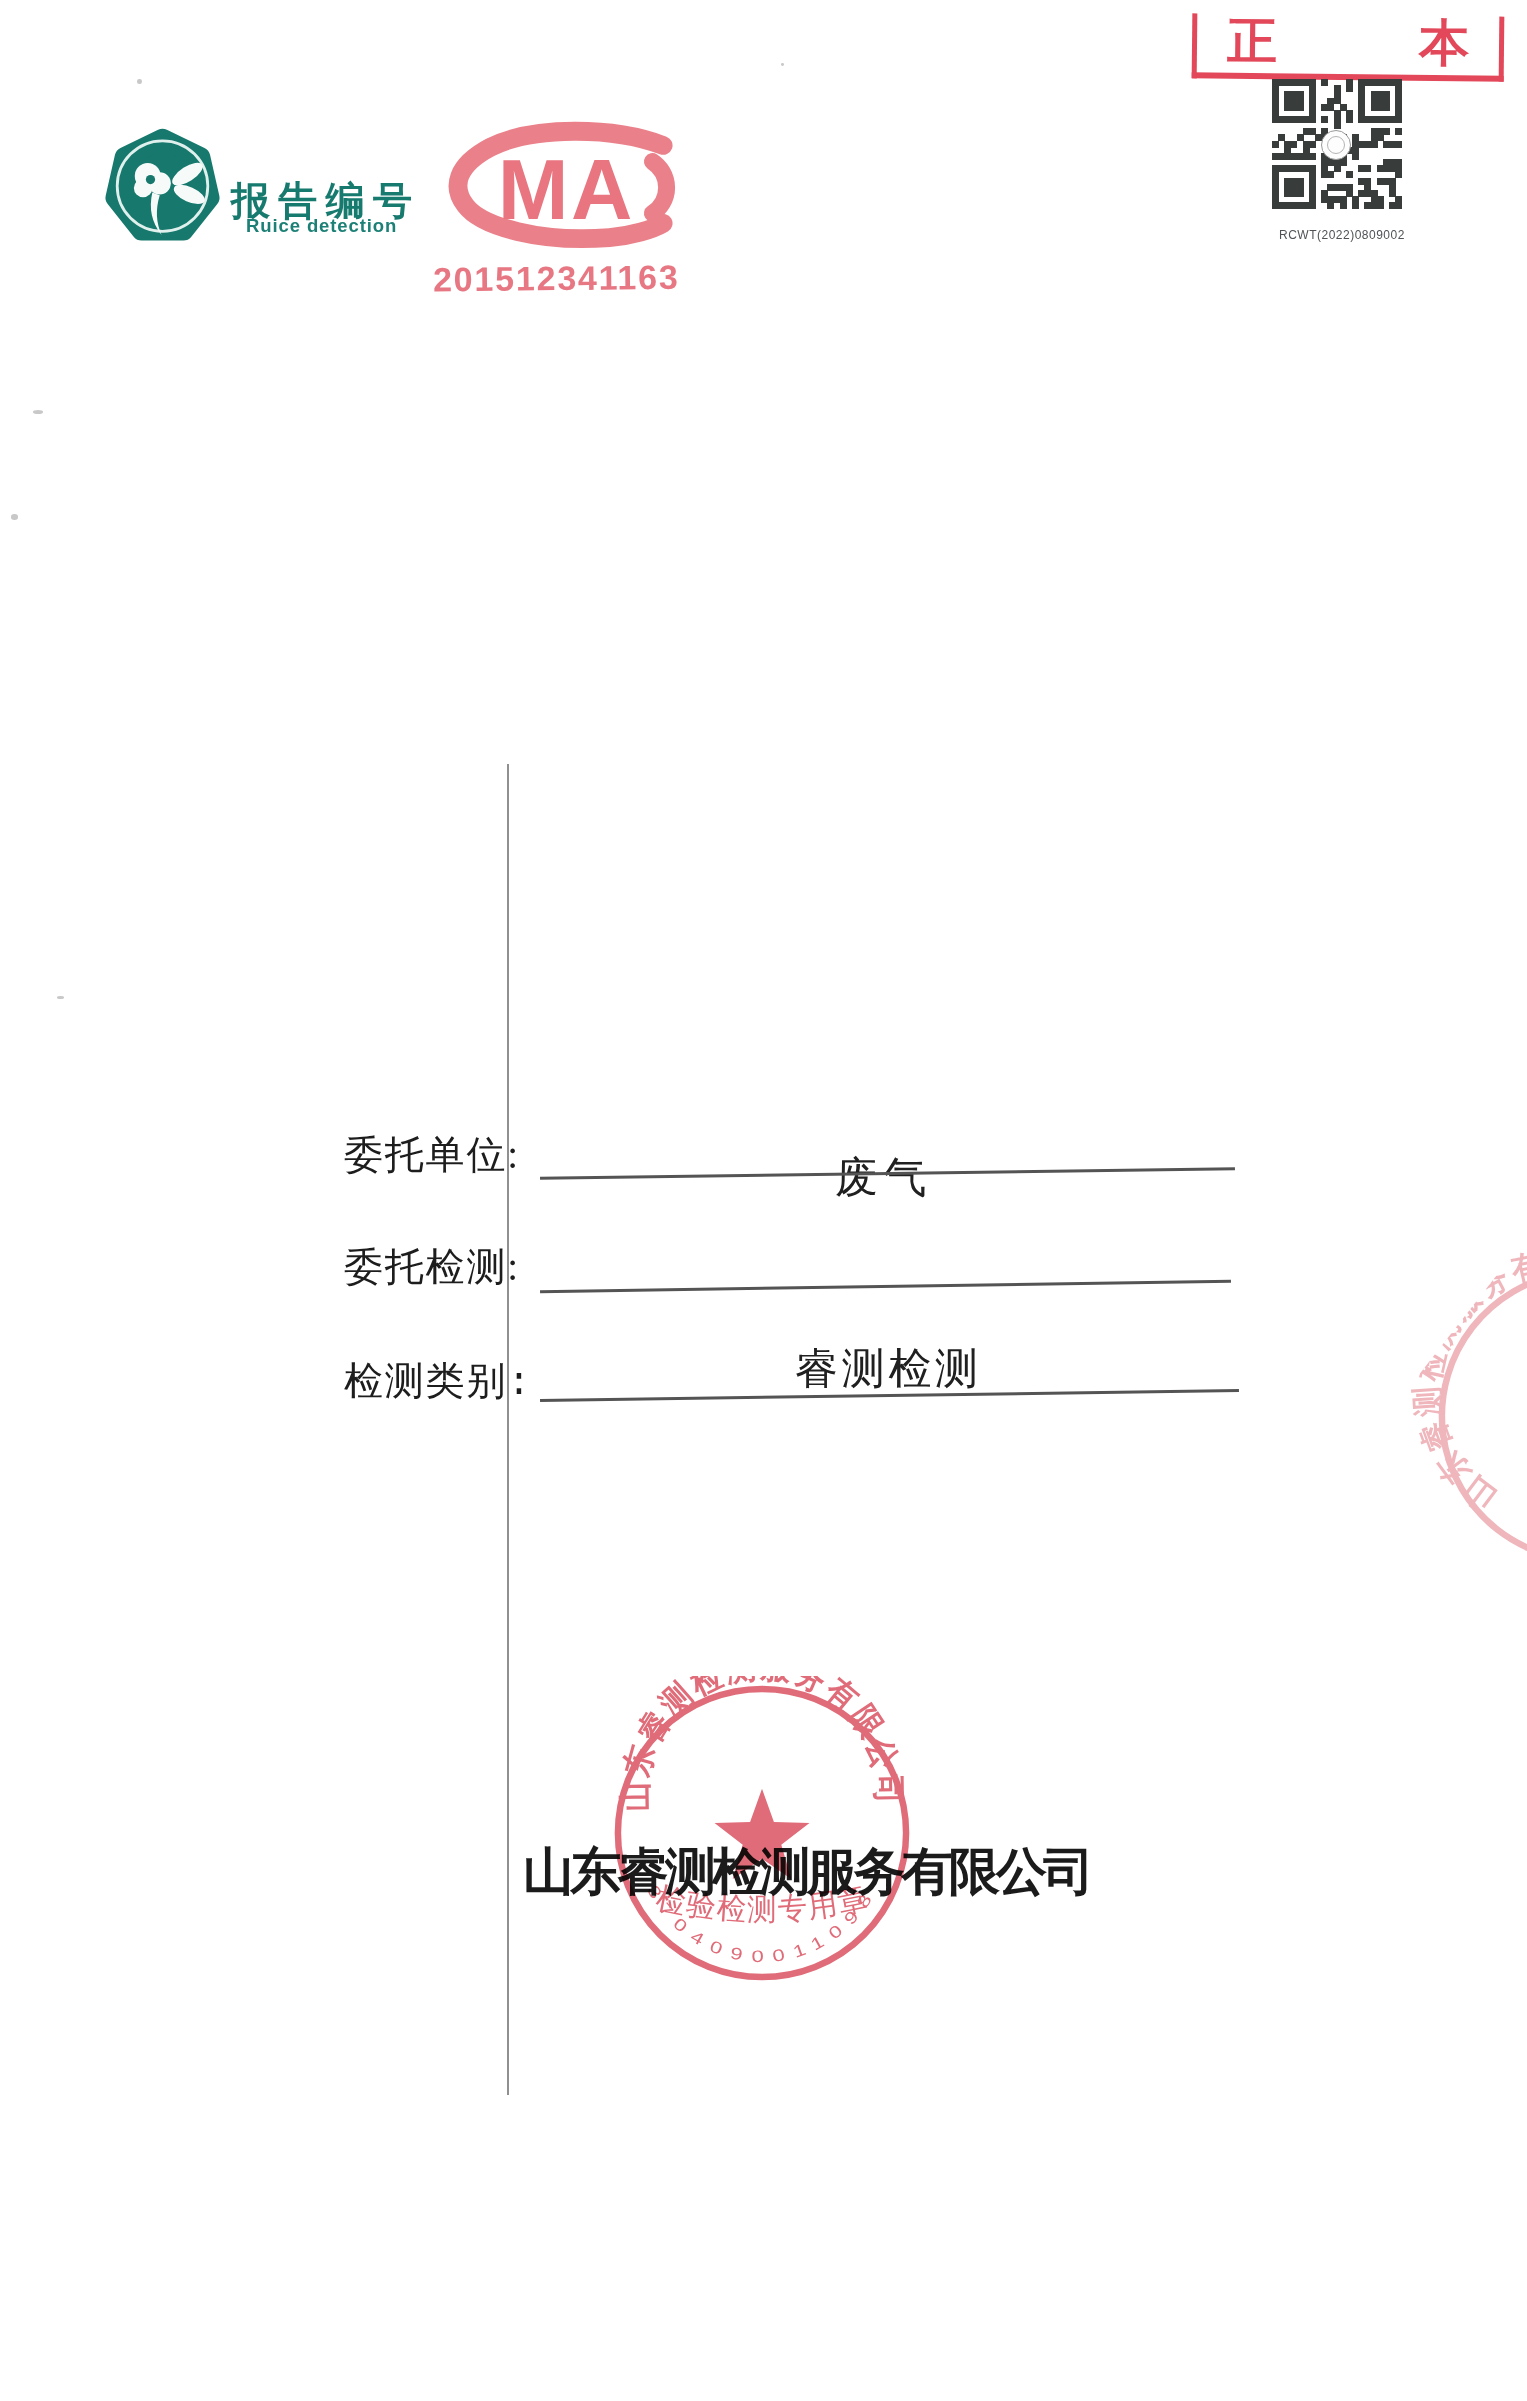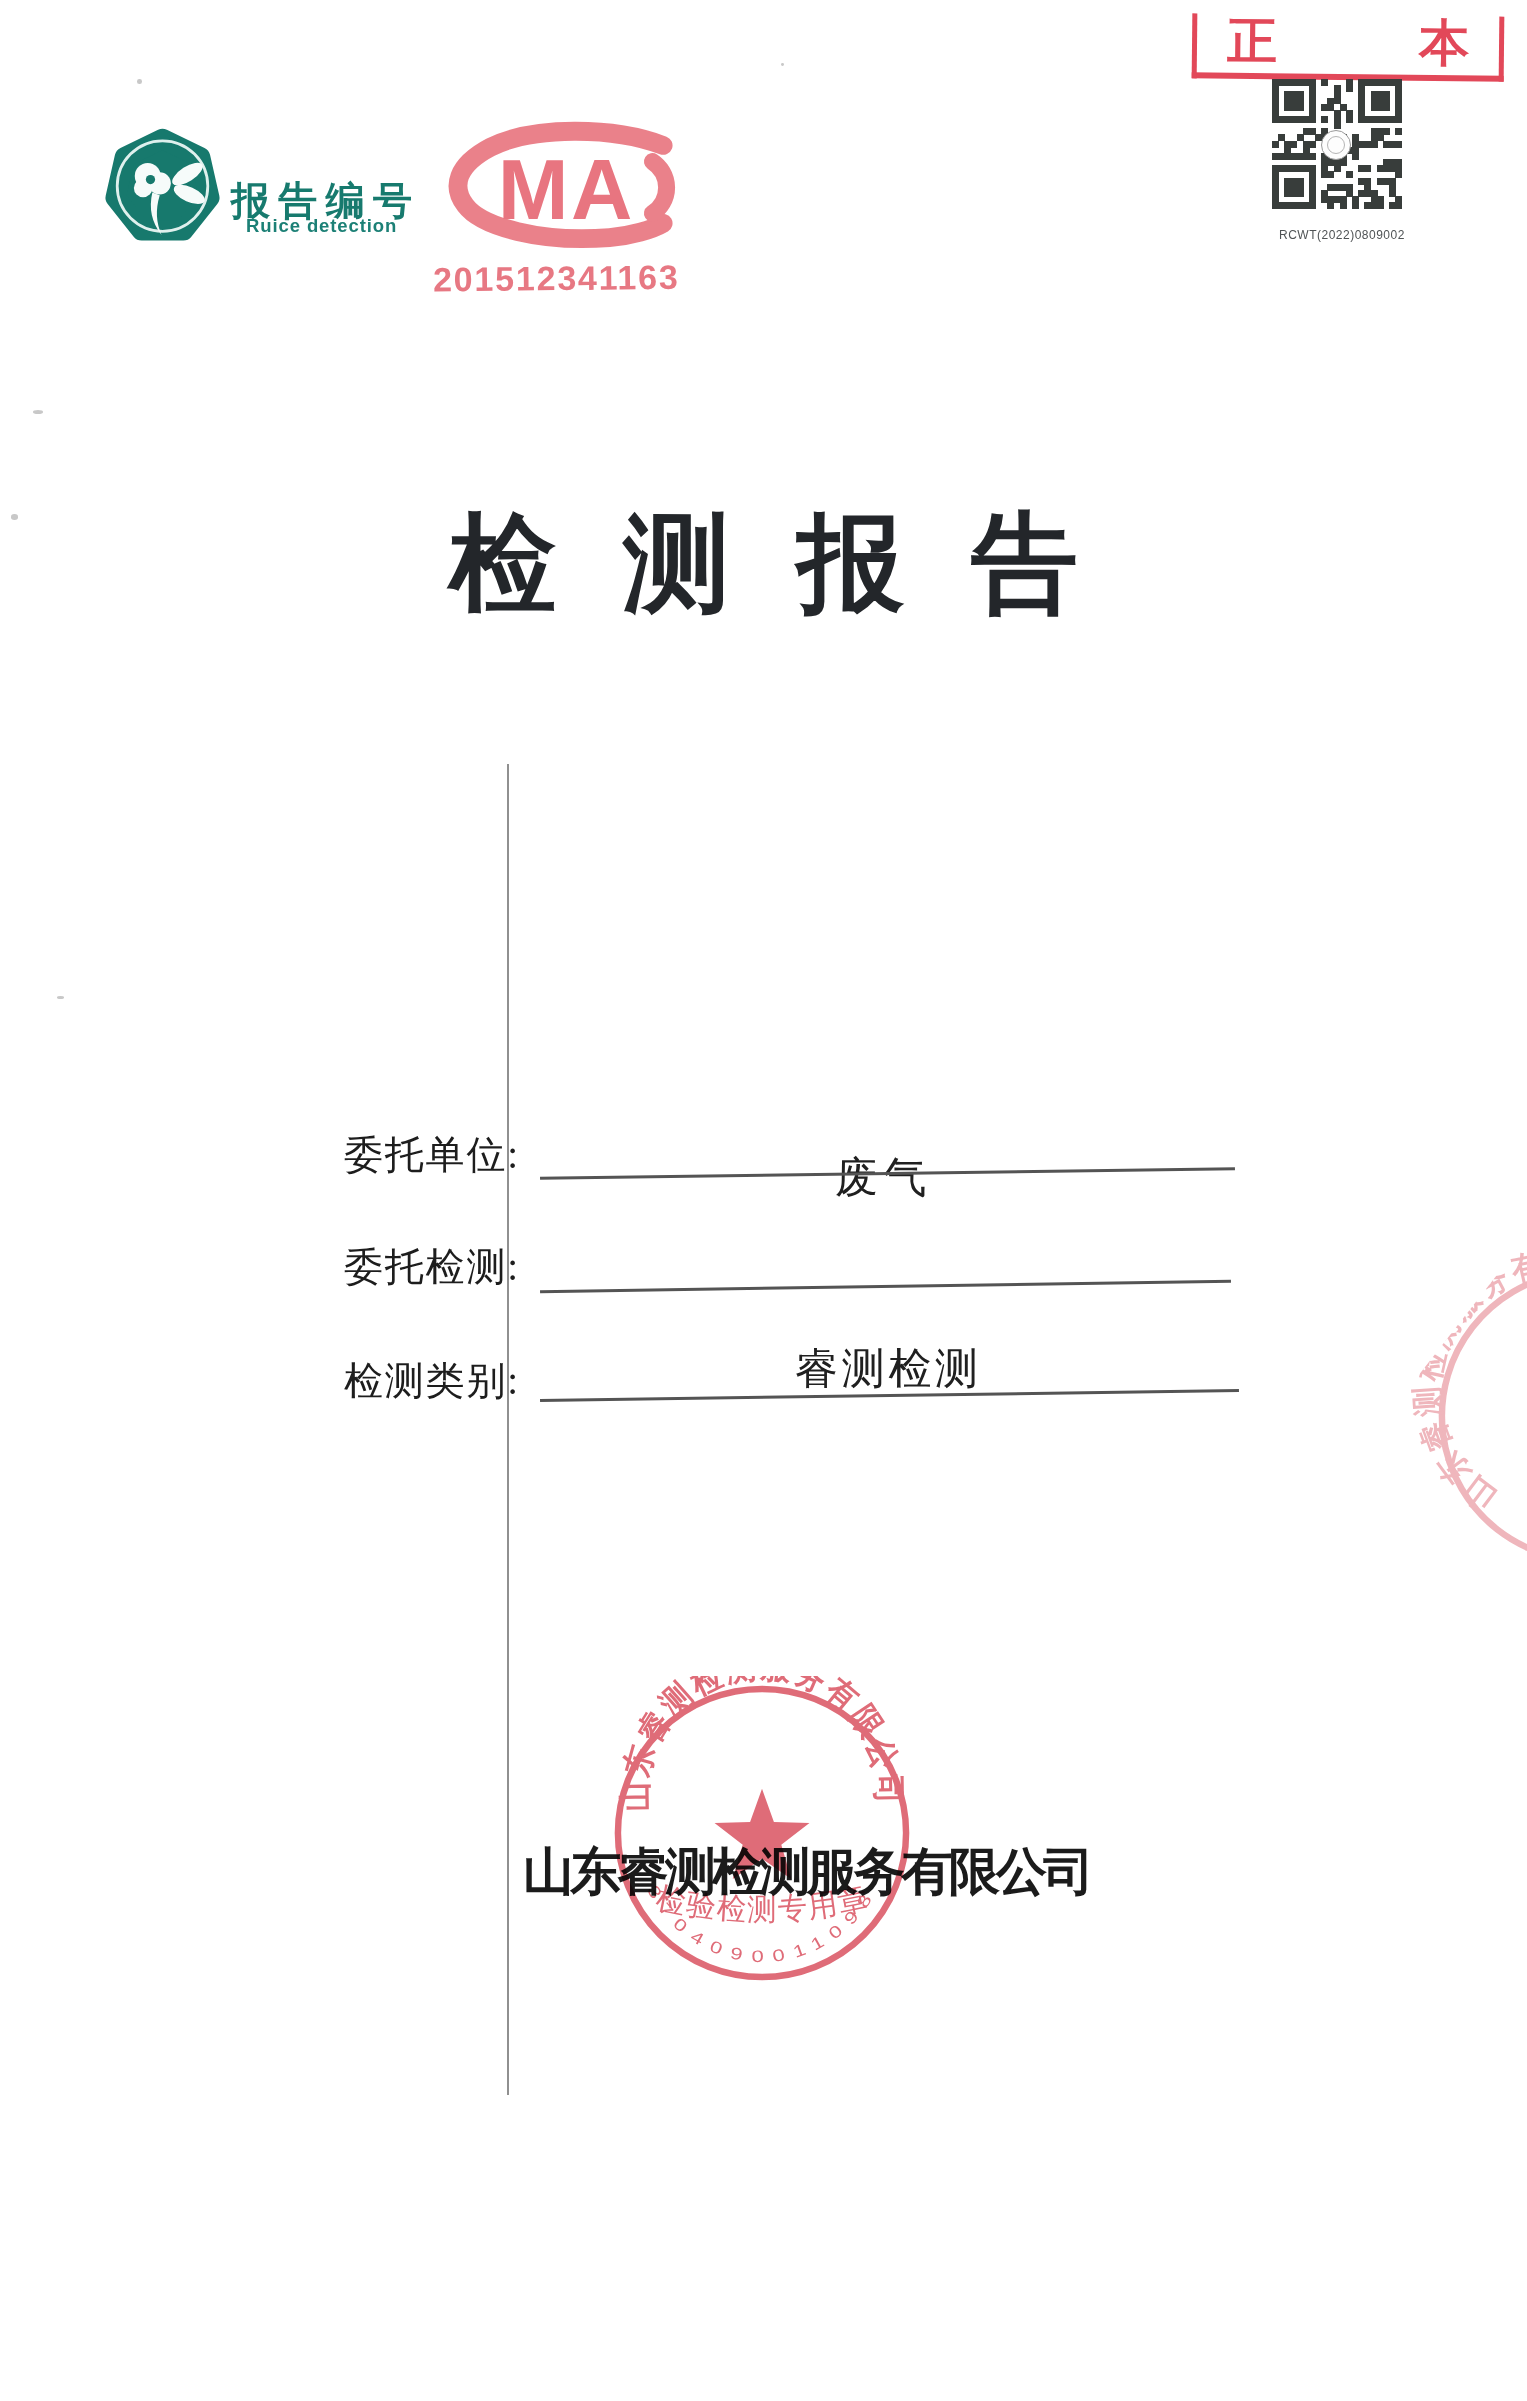--- a/index.html
+++ b/index.html
@@ -78,21 +78,21 @@
 
   
   .vline{left:507px;top:764px;width:1.8px;height:1331px;background:#7d7d7d;opacity:.85;}
 
   
   .fld-label{font-size:39px;color:#1d1d1d;letter-spacing:1.8px;white-space:nowrap;}
   .fld-value{font-size:43px;color:#202020;white-space:nowrap;}
   .fld-line{height:2.8px;background:#545454;}
   .lab1{left:344px;top:1128px;}
   .lab2{left:344px;top:1240px;}
-  .lab3{left:344px;top:1354px;}
+  .lab3{left:344px;top:1354px;font-family:Liberation Mono, monospace;}
   .val1{left:835px;top:1149px;letter-spacing:5.5px;}
   .val2{left:617px;top:1229px;letter-spacing:-0.9px;}
   .val3{left:795px;top:1340px;letter-spacing:3.7px;}
   .ln1{left:540px;top:1172px;width:695px;transform:rotate(-0.8deg);}
   .ln2{left:540px;top:1285px;width:691px;transform:rotate(-0.85deg);}
   .ln3{left:540px;top:1394px;width:699px;transform:rotate(-0.8deg);}
 
   
   .company-name{
     left:523px;top:1838px;font-size:51px;font-weight:bold;color:#1b1b1b;
@@ -351,21 +351,20 @@
       <div class="qr-cell" style="left: 80px; top: 123px; width: 6.5px; height: 6.5px;"></div>
       <div class="qr-cell" style="left: 92px; top: 123px; width: 6.5px; height: 6.5px;"></div>
       <div class="qr-cell" style="left: 99px; top: 123px; width: 6.5px; height: 6.5px;"></div>
       <div class="qr-cell" style="left: 105px; top: 123px; width: 6.5px; height: 6.5px;"></div>
       <div class="qr-cell" style="left: 117px; top: 123px; width: 6.5px; height: 6.5px;"></div>
       <div class="qr-cell" style="left: 123px; top: 123px; width: 6.5px; height: 6.5px;"></div>
     <div class="qr-logo"></div>
   </div>
   <div class="abs qr-caption">RCWT(2022)0809002</div>
 
-  <h1 class="abs doc-title" style="margin:0">检测报告</h1>
 
 
   <div class="abs vline"></div>
 
   <div class="abs fld-label lab1">委托单位:</div>
   <div class="abs fld-value val1">废气</div>
   <div class="abs fld-line ln1"></div>
 
   <div class="abs fld-label lab2">委托检测:</div>
   <div class="abs fld-line ln2"></div>

